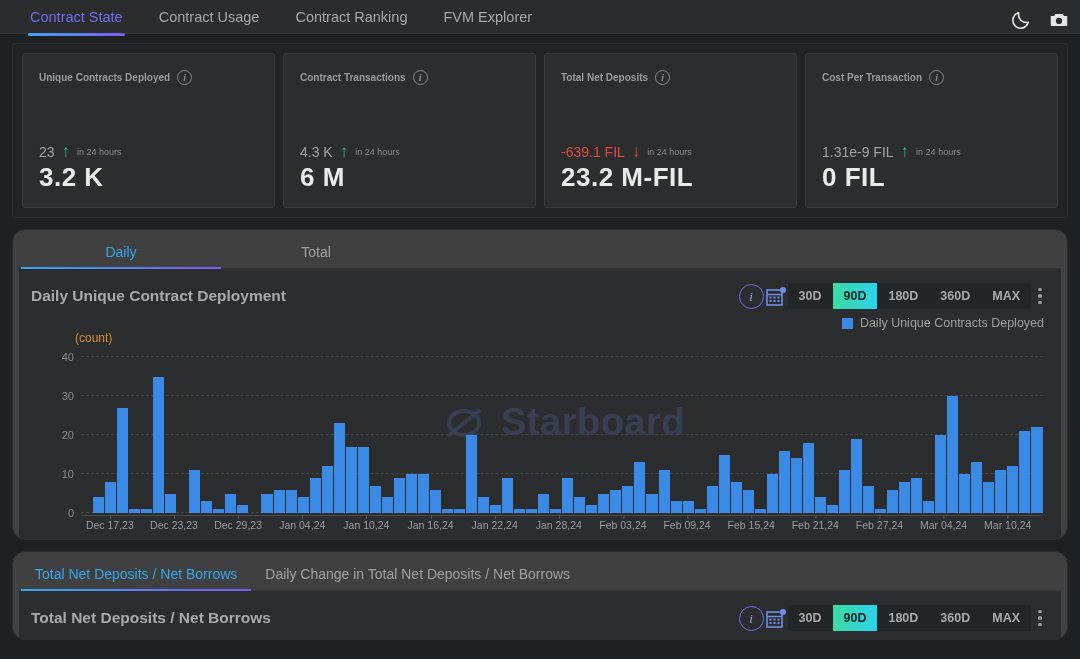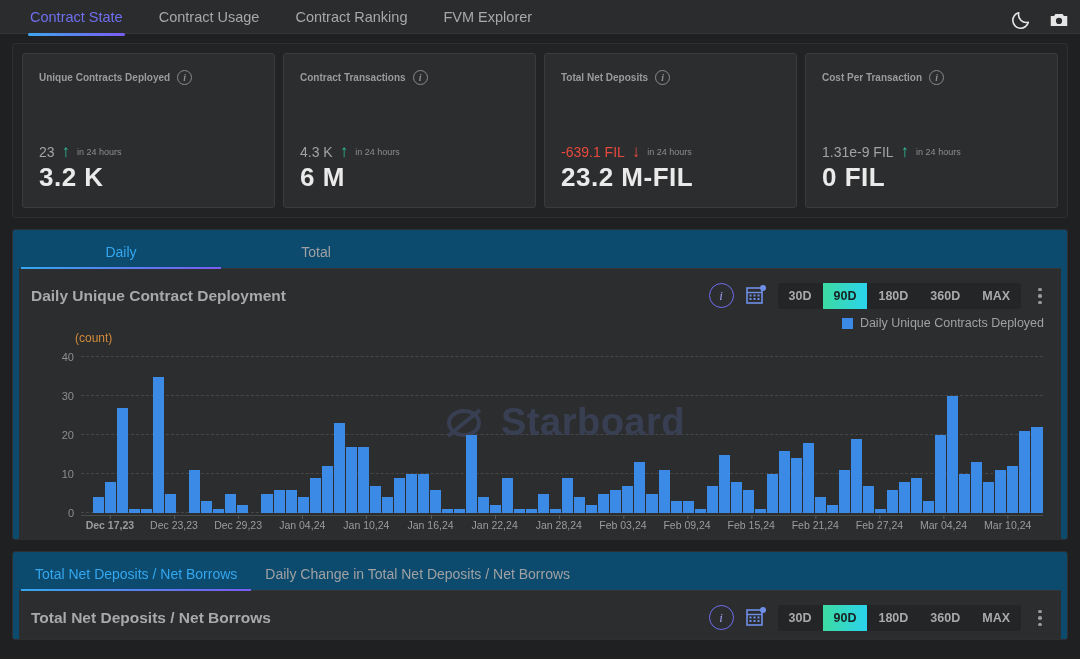--- a/index.html
+++ b/index.html
@@ -114,23 +114,23 @@
     font-size: 26px;
     font-weight: bold;
     color: #eaeaea;
     letter-spacing: .5px;
     line-height: 1.15;
   }
 
   
   .panel {
     margin: 11px 12px 0 12px;
-    background: #0c4a6e;
+    background: #404040;
     border: 1px solid #2e2f30;
-    border-radius: 3px;
+    border-radius: 13px;
     padding: 6px 6px 0 6px;
   }
   .panel-tabs {
     display: flex;
     align-items: flex-end;
     border-bottom: 1px solid #343536;
     height: 33px;
     padding-left: 2px;
   }
   .panel-tab {
@@ -157,21 +157,21 @@
     align-items: center;
     justify-content: space-between;
     height: 34px;
   }
   .chart-title {
     font-size: 15.5px;
     font-weight: bold;
     color: #a8a9ab;
     white-space: nowrap;
   }
-  .chart-tools { display: flex; align-items: flex-start; gap: 10px; }
+  .chart-tools { display: flex; align-items: flex-end; }
   .tool-info {
     width: 25px; height: 25px;
     border: 1.6px solid #6f6ff0;
     border-radius: 50%;
     position: relative;
     cursor: pointer;
     flex: none;
   }
   .tool-info::after {
     content: "i";
@@ -560,21 +560,21 @@
             <div class="bar" style="height: 25%; background: rgb(59, 138, 230);"></div>
             <div class="bar" style="height: 32.5%; background: rgb(59, 138, 230);"></div>
             <div class="bar" style="height: 20%; background: rgb(59, 138, 230);"></div>
             <div class="bar" style="height: 27.5%; background: rgb(59, 138, 230);"></div>
             <div class="bar" style="height: 30%; background: rgb(59, 138, 230);"></div>
             <div class="bar" style="height: 52.5%; background: rgb(59, 138, 230);"></div>
             <div class="bar" style="height: 55%; background: rgb(59, 138, 230);"></div>
           </div>
       </div>
       <div class="xaxis" id="xaxis">
-          <span class="xtick" style="left: 3%; font-weight: bold;">Dec 17,23</span>
+          <span class="xtick" style="left: 3%;">Dec 17,23</span>
           <span class="xtick" style="left: 9.66667%;">Dec 23,23</span>
           <span class="xtick" style="left: 16.3333%;">Dec 29,23</span>
           <span class="xtick" style="left: 23%;">Jan 04,24</span>
           <span class="xtick" style="left: 29.6667%; text-align: right;">Jan 10,24</span>
           <span class="xtick" style="left: 36.3333%;">Jan 16,24</span>
           <span class="xtick" style="left: 43%;">Jan 22,24</span>
           <span class="xtick" style="left: 49.6667%;">Jan 28,24</span>
           <span class="xtick" style="left: 56.3333%;">Feb 03,24</span>
           <span class="xtick" style="left: 63%;">Feb 09,24</span>
           <span class="xtick" style="left: 69.6667%;">Feb 15,24</span>

